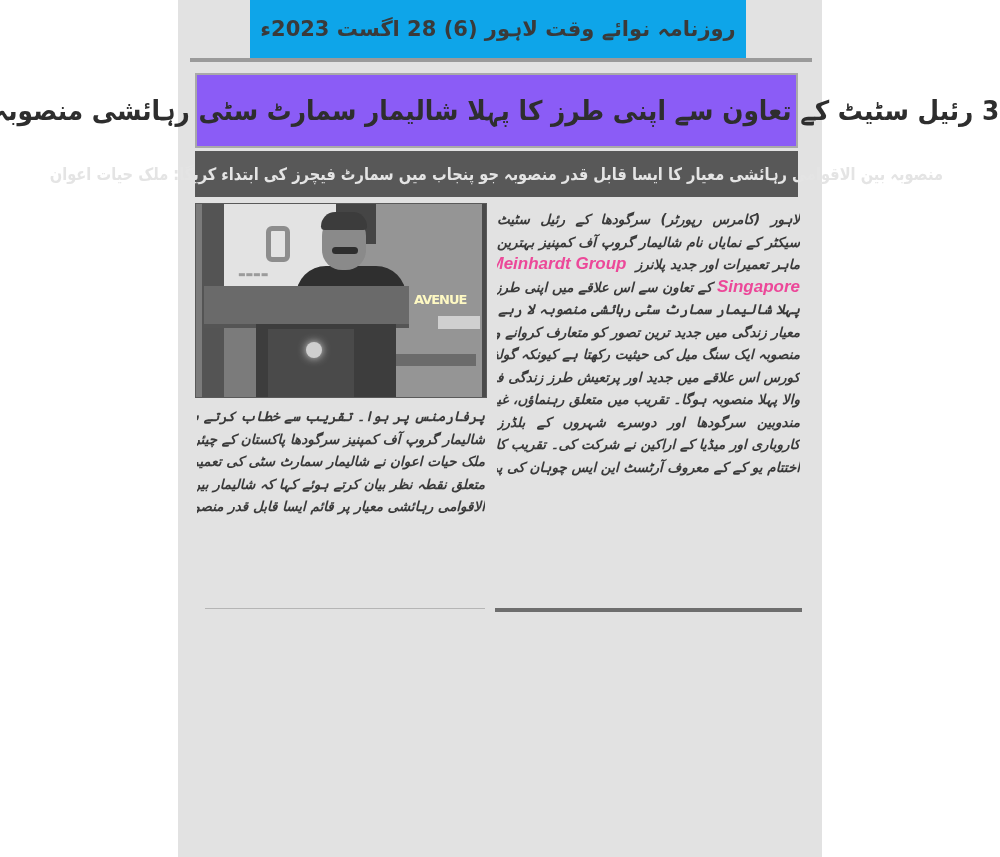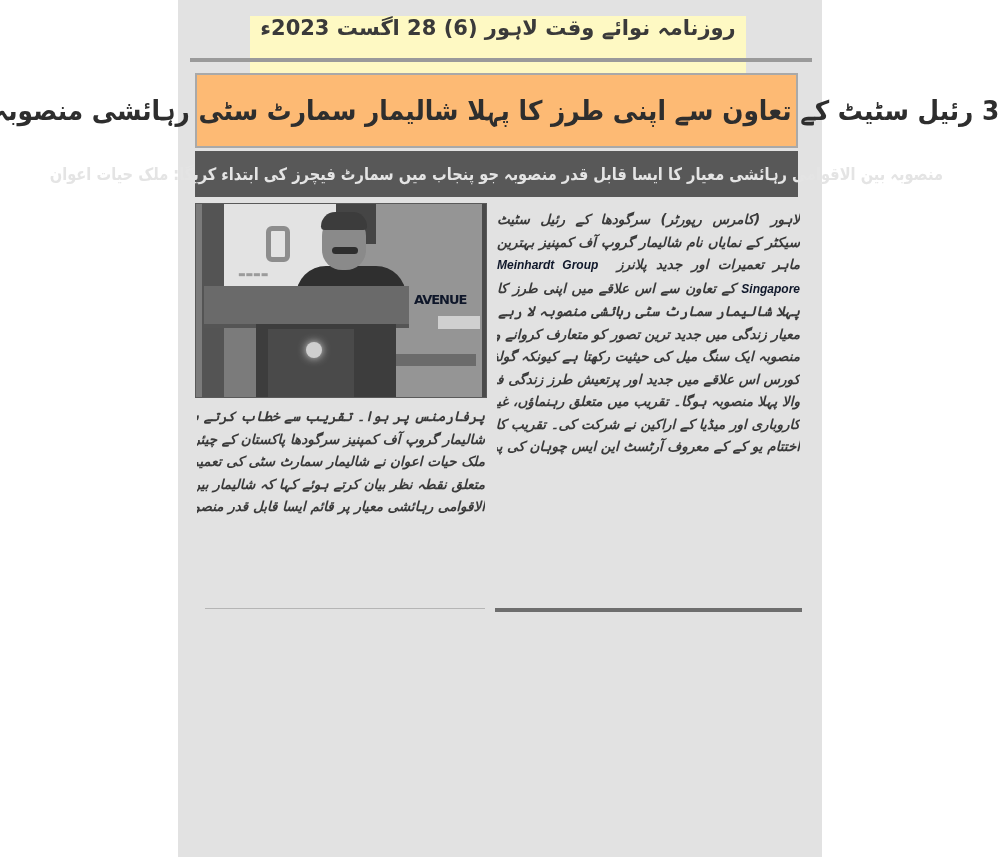--- a/index.html
+++ b/index.html
@@ -5,33 +5,33 @@
   html, body { margin:0; padding:0; }
   body {
     width:1000px; height:857px; background:#ffffff; position:relative; overflow:hidden;
     font-family:"DejaVu Sans", sans-serif;
   }
   .page {
     position:absolute; left:178px; top:0; width:644px; height:857px;
     background:#e2e2e2;
   }
   .masthead {
-    position:absolute; left:250px; top:16px; width:496px; height:58px;
-    background:#fef9c3; display:flex; justify-content:center;
+    position:absolute; left:250px; top:0; width:496px; height:58px;
+    background:#0ea5e9; display:flex; align-items:center; justify-content:center;
     border-bottom:3px solid #8a8a8a;
   }
   .masthead-text {
     direction:rtl; font-size:21px; font-weight:bold; color:#3a3a3a; letter-spacing:0;
   }
   .masthead-rule {
     position:absolute; left:190px; top:58px; width:622px; height:4px; background:#9a9a9a;
   }
   .headline-box {
     position:absolute; left:195px; top:73px; width:603px; height:75px;
-    background:#fdba74; border:2px solid #a9a9a9; box-sizing:border-box;
+    background:#8b5cf6; border:2px solid #a9a9a9; box-sizing:border-box;
     display:flex; align-items:center; justify-content:center;
   }
   .headline {
     direction:rtl; font-family:"DejaVu Sans", sans-serif; font-weight:bold;
     font-size:27px; color:#2e2e2e; white-space:nowrap; transform:scaleX(0.92);
   }
   .subhead {
     position:absolute; left:195px; top:151px; width:603px; height:46px;
     background:#585858; display:flex; align-items:center; justify-content:center;
   }
@@ -50,33 +50,33 @@
   .ph-back { position:absolute; left:140px; top:0; width:150px; height:195px; background:#959595; }
   .ph-dark { position:absolute; left:140px; top:0; width:40px; height:40px; background:#454545; }
   .ph-head { position:absolute; left:126px; top:10px; width:44px; height:56px; border-radius:22px 22px 20px 20px; background:#8a8a8a; }
   .ph-hair { position:absolute; left:125px; top:8px; width:46px; height:18px; border-radius:22px 22px 6px 6px; background:#3c3c3c; }
   .ph-mustache { position:absolute; left:136px; top:43px; width:26px; height:7px; border-radius:4px; background:#2e2e2e; }
   .ph-body { position:absolute; left:100px; top:62px; width:110px; height:40px; border-radius:30px 30px 0 0; background:#2f2f2f; }
   .ph-podium-top { position:absolute; left:8px; top:82px; width:205px; height:38px; background:#6a6a6a; border-bottom:4px solid #555; }
   .ph-podium { position:absolute; left:60px; top:120px; width:140px; height:75px; background:#3d3d3d; }
   .ph-podium-inner { position:absolute; left:72px; top:125px; width:86px; height:70px; background:#4a4a4a; }
   .ph-light { position:absolute; left:110px; top:138px; width:16px; height:16px; border-radius:50%; background:#cfcfcf; box-shadow:0 0 8px #dcdcdc; }
-  .ph-avenue { position:absolute; left:218px; top:88px; font-size:13px; font-weight:bold; color:#0f172a; letter-spacing:-1px; }
+  .ph-avenue { position:absolute; left:218px; top:88px; font-size:13px; font-weight:bold; color:#fef9c3; letter-spacing:-1px; }
   .ph-tag { position:absolute; left:242px; top:112px; width:42px; height:13px; background:#d0d0d0; }
   .ph-strip { position:absolute; left:200px; top:150px; width:80px; height:12px; background:#6b6b6b; }
   .ph-right-bar { position:absolute; left:286px; top:0; width:4px; height:195px; background:#4a4a4a; }
 
   .col {
     position:absolute; direction:rtl; text-align:justify; color:#3a3a3a;
     font-size:13.5px; line-height:22.5px; font-weight:bold;
   }
   .col-right { left:497px; top:208px; width:303px; }
   .col-left { left:197px; top:405px; width:288px; }
   .col .line { display:block; white-space:nowrap; overflow:hidden; text-align:justify; text-align-last:justify;font-style:italic; }
-  .latin { direction:ltr; unicode-bidi:embed; font-family:"Liberation Sans", sans-serif; font-weight:bold; font-size:12px; color:#0f172a; }
+  .latin { direction:ltr; unicode-bidi:embed; font-family:"Liberation Sans", sans-serif; font-weight:bold; font-size:17px; color:#ec4899; }
   .rule-right { position:absolute; left:495px; top:608px; width:307px; height:4px; background:#6e6e6e; }
   .rule-left { position:absolute; left:205px; top:608px; width:280px; height:1px; background:#b5b5b5; }
 </style>
 </head>
 <body>
 
 <div class="page"></div>
 
 <div class="masthead">
   <span class="masthead-text">روزنامہ نوائے وقت لاہور (6) 28 اگست 2023ء</span>
@@ -115,20 +115,21 @@
 <div class="col col-right">
   <span class="line">لاہور (کامرس رپورٹر) سرگودھا کے رئیل سٹیٹ</span>
   <span class="line">سیکٹر کے نمایاں نام شالیمار گروپ آف کمپنیز بہترین</span>
   <span class="line"><span>ماہر تعمیرات اور جدید پلانرز</span>&nbsp;&nbsp;<span class="latin">Meinhardt Group</span></span>
   <span class="line"><span class="latin">Singapore</span> <span>کے تعاون سے اس علاقے میں اپنی طرز کا</span></span>
   <span class="line">پہلا شالیمار سمارٹ سٹی رہائشی منصوبہ لا رہے ہیں۔</span>
   <span class="line">معیار زندگی میں جدید ترین تصور کو متعارف کروانے والا یہ</span>
   <span class="line">منصوبہ ایک سنگ میل کی حیثیت رکھتا ہے کیونکہ گولف</span>
   <span class="line">کورس اس علاقے میں جدید اور پرتعیش طرز زندگی فراہم کرنے</span>
   <span class="line">والا پہلا منصوبہ ہوگا۔ تقریب میں متعلق رہنماؤں، غیر ملکی</span>
+  <span class="line">مندوبین سرگودھا اور دوسرے شہروں کے بلڈرز</span>
   <span class="line">کاروباری اور میڈیا کے اراکین نے شرکت کی۔ تقریب کا</span>
   <span class="line">اختتام یو کے کے معروف آرٹسٹ این ایس چوہان کی پرجوش</span>
 </div>
 
 <div class="col col-left">
   <span class="line">پرفارمنس پر ہوا۔ تقریب سے خطاب کرتے ہوئے</span>
   <span class="line">شالیمار گروپ آف کمپنیز سرگودھا پاکستان کے چیئرمین</span>
   <span class="line">ملک حیات اعوان نے شالیمار سمارٹ سٹی کی تعمیر کے</span>
   <span class="line">متعلق نقطہ نظر بیان کرتے ہوئے کہا کہ شالیمار بین</span>
   <span class="line">الاقوامی رہائشی معیار پر قائم ایسا قابل قدر منصوبہ ہے جو</span>

